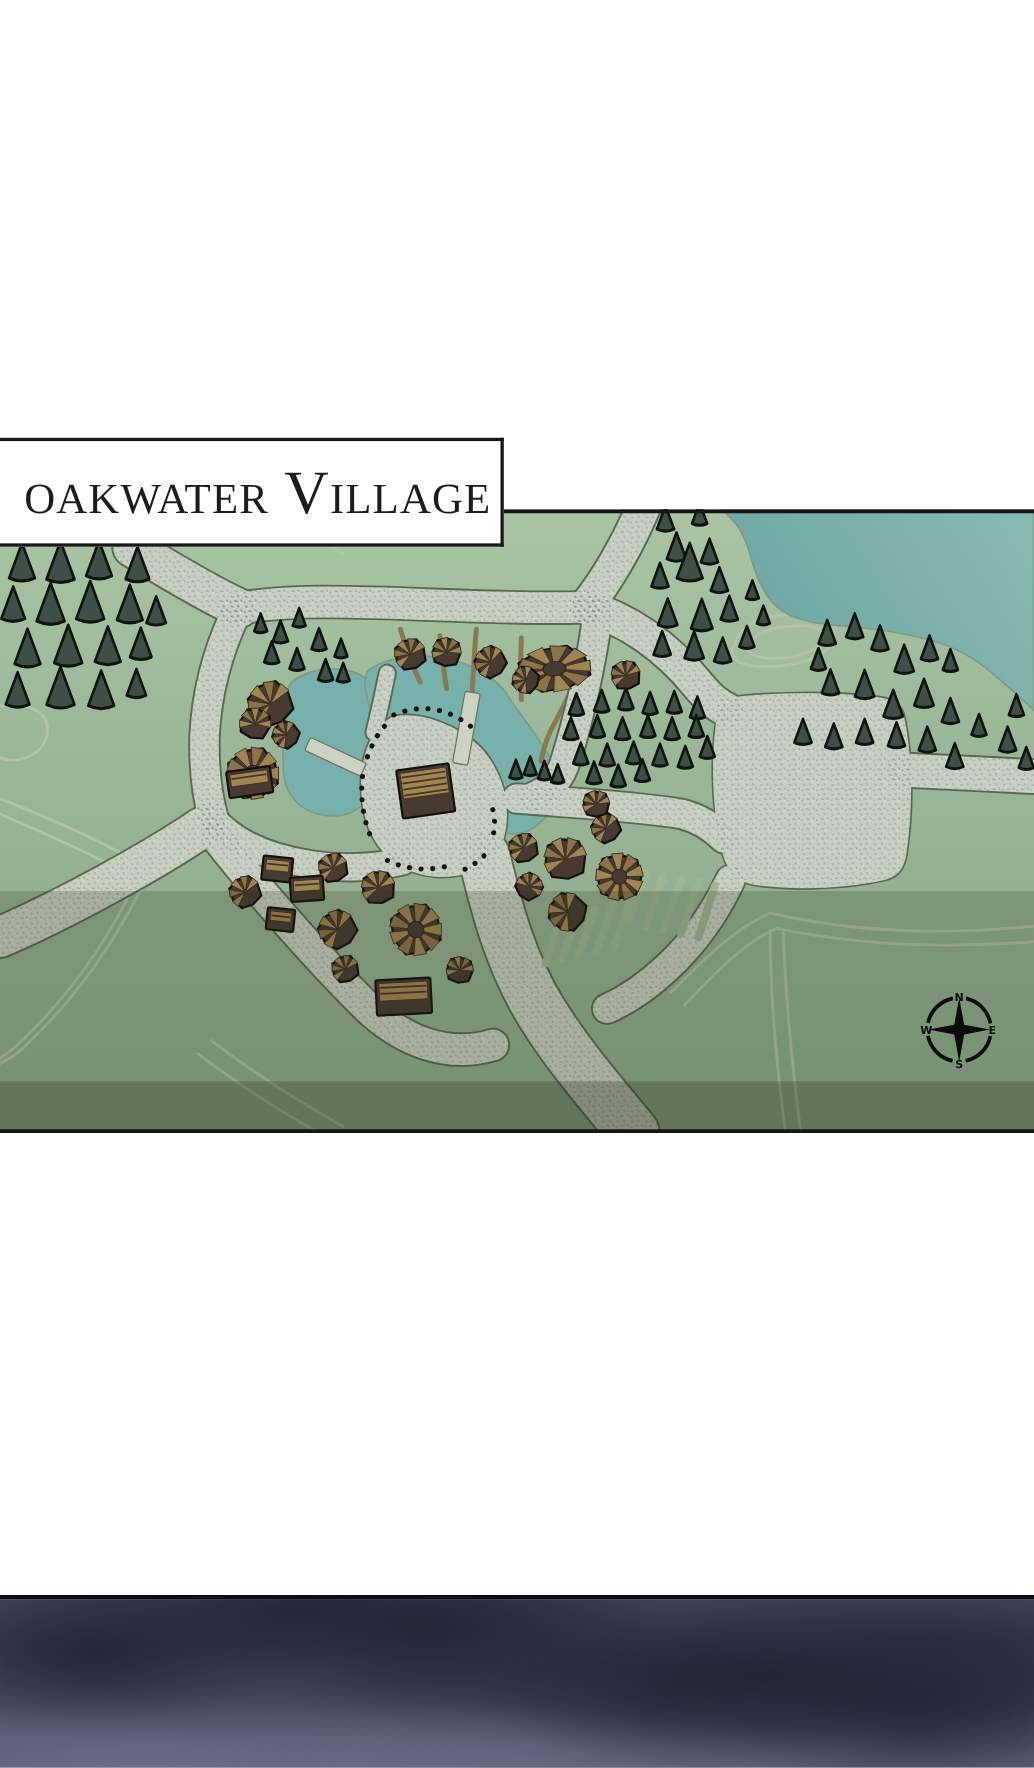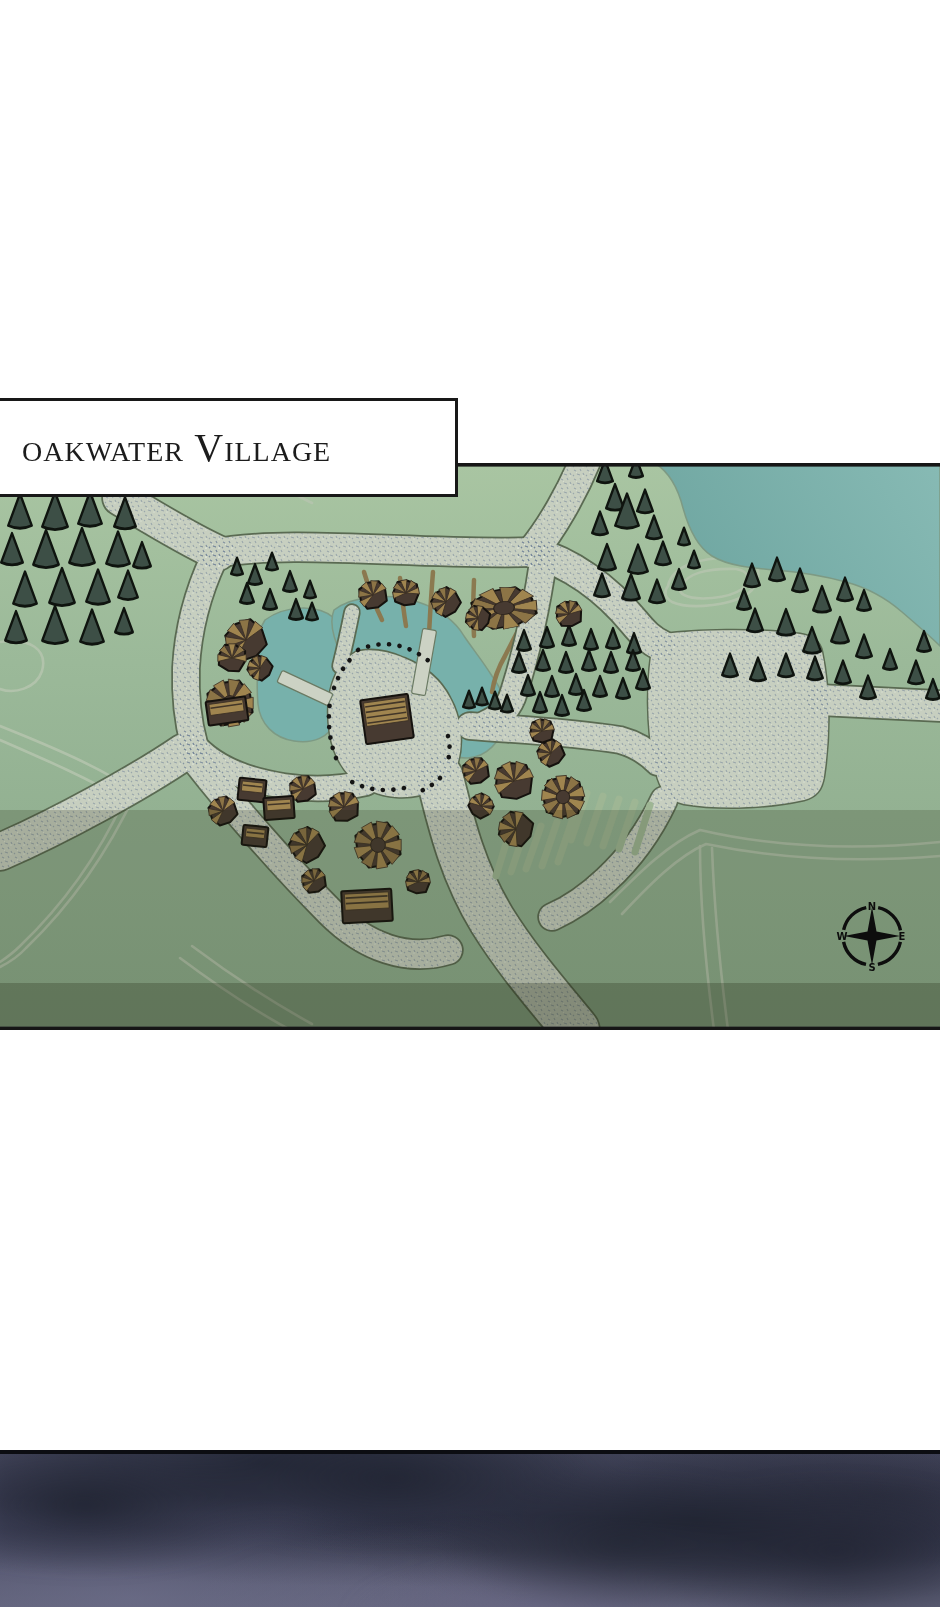--- a/index.html
+++ b/index.html
@@ -4,21 +4,21 @@
 <style>
   html,body{margin:0;padding:0;background:#fff;}
   .page{position:relative;width:940px;height:1607px;background:#ffffff;overflow:hidden;
         font-family:"Liberation Serif",serif;}
   .map-wrap{position:absolute;left:0;top:463px;width:940px;height:567px;z-index:1;}
   .map-wrap svg{display:block;}
   .banner{position:absolute;left:0;top:398px;width:458px;height:99px;background:#ffffff;
           border:3px solid #181818;border-left:none;box-sizing:border-box;
           display:flex;align-items:center;z-index:3;}
   .banner span{font-family:"Liberation Serif",serif;font-variant:small-caps;
-               font-size:40px;letter-spacing:1px;color:#1c1c1c;padding-left:22px;
+               font-size:56px;letter-spacing:1px;color:#1c1c1c;padding-left:22px;
                white-space:nowrap;line-height:1;}
   .compass{position:absolute;left:832px;top:895px;width:80px;height:80px;z-index:2;}
   .compass text{font-family:"DejaVu Sans",sans-serif;font-weight:bold;font-size:10px;fill:#0d0d0d;}
   .night{position:absolute;left:0;top:1450px;width:940px;height:157px;z-index:1;
          border-top:4px solid #0c0d12;box-sizing:content-box;overflow:hidden;
          background:
            radial-gradient(62% 95% at 14% 92%, rgba(116,117,146,.55), transparent 70%),
            radial-gradient(50% 85% at 56% 100%, rgba(122,120,148,.5), transparent 72%),
            radial-gradient(46% 75% at 28% 6%, rgba(38,42,58,.95), transparent 75%),
            radial-gradient(58% 85% at 74% 42%, rgba(34,38,52,.9), transparent 72%),

